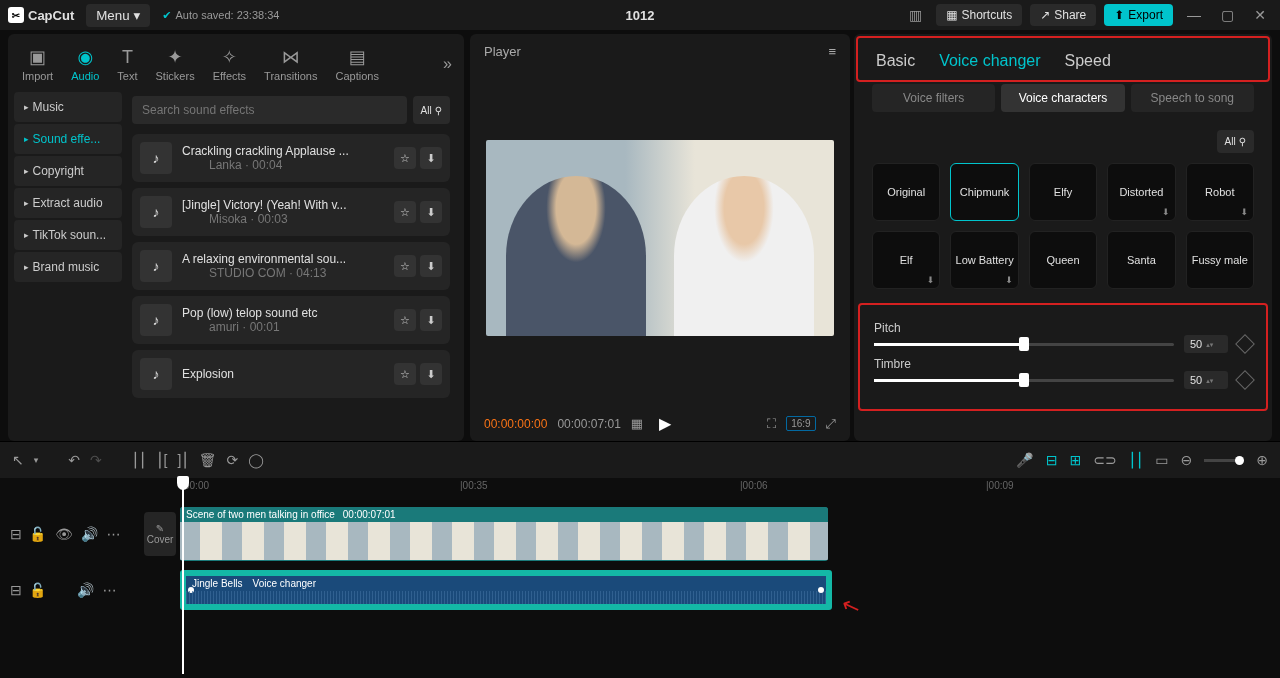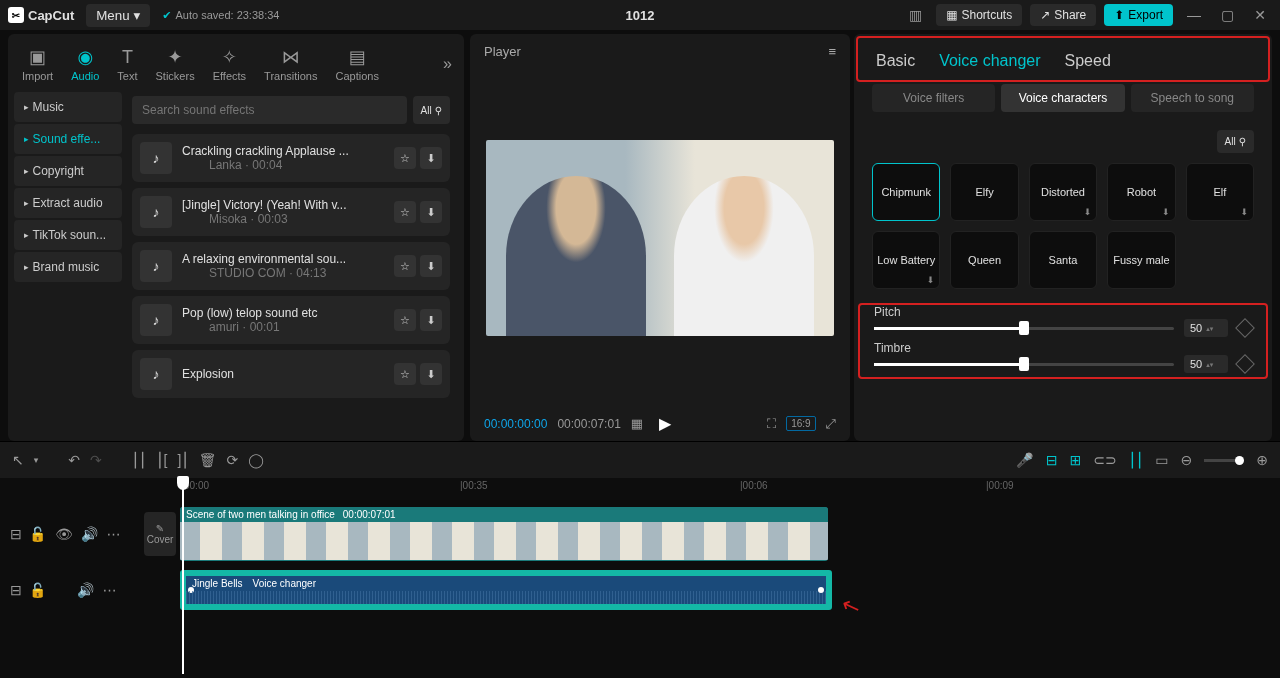--- a/index.html
+++ b/index.html
@@ -50,42 +50,42 @@
 
 .player-panel { flex: 1; background: #1a1a1a; margin: 4px 4px 0 6px; border-radius: 6px; display: flex; flex-direction: column; }
 .player-header { display: flex; align-items: flex-start; padding: 10px 14px; color: #aaa; font-size: 13px; }
 .player-menu { margin-left: auto; cursor: pointer; }
 .player-view { flex: 1; display: flex; align-items: center; justify-content: center; padding: 10px; }
 .preview { width: 348px; height: 196px; background: linear-gradient(to right, #a8b8c0 40%, #e8e4d8 60%); border-radius: 2px; position: relative; overflow: hidden; }
 .person { position: absolute; bottom: 0; width: 140px; height: 160px; }
 .person.left { left: 20px; background: radial-gradient(ellipse at 50% 20%, #d4b896 20%, #4a5568 30%); border-radius: 50% 50% 0 0; }
 .person.right { right: 20px; background: radial-gradient(ellipse at 50% 20%, #e8c8a8 20%, #f0f0f0 30%); border-radius: 50% 50% 0 0; }
 .player-controls { display: flex; align-items: center; padding: 8px 14px; gap: 10px; }
-.time-current { color: #0ea5e9; font-size: 12px; }
+.time-current { color: #f97316; font-size: 12px; }
 .time-total { color: #999; font-size: 12px; }
 .play-btn { background: none; border: none; color: #fff; font-size: 16px; cursor: pointer; margin-left: 6px; }
 .player-right { margin-left: auto; display: flex; gap: 10px; align-items: center; }
 .ctrl-icon { color: #999; cursor: pointer; font-size: 13px; }
 .ratio-box { border: 1px solid #0369a1; padding: 1px 4px; font-size: 10px; border-radius: 2px; }
 
 
 .right-panel { width: 418px; background: #1a1a1a; margin: 4px 8px 0 0; border-radius: 6px; padding: 0; position: relative; }
 .right-tabs { display: flex; gap: 24px; padding: 14px 18px 10px; border: 2px solid #d42020; margin: 2px; border-radius: 4px; }
 .rtab { color: #ccc; cursor: pointer; font-size: 16px; }
 .rtab.active { color: #00c4cc; }
 .sub-tabs { display: flex; gap: 6px; padding: 0 14px 8px; margin-top: 6px; }
 .stab { flex: 1; background: #252525; border: none; color: #888; padding: 7px; border-radius: 4px; cursor: pointer; font-size: 12px; }
 .stab.active { background: #333; color: #fff; }
 .arrow-annot { position: absolute; right: 180px; top: 140px; color: #d42020; font-size: 24px; transform: rotate(-30deg); pointer-events: none; }
 .filter-row { display: flex; justify-content: flex-end; padding: 6px 18px; }
 .voices-grid { display: grid; grid-template-columns: repeat(5, 1fr); gap: 10px; padding: 4px 18px; }
 .voice-card { background: #0d0d0d; border: 1px solid #222; border-radius: 6px; height: 58px; display: flex; flex-direction: column; align-items: center; justify-content: center; cursor: pointer; font-size: 11px; text-align: center; position: relative; padding: 2px; }
 .voice-card.selected { border: 1px solid #00c4cc; }
 .voice-card .dl { position: absolute; bottom: 3px; right: 5px; font-size: 9px; color: #888; }
-.sliders { border: 2px solid #d42020; margin: 10px 4px 4px; padding: 0 14px; border-radius: 4px; }
+.sliders { border: 2px solid #d42020; margin: 10px 4px 4px; padding: 16px 14px; border-radius: 4px; }
 .slider-row { display: flex; align-items: center; gap: 10px; margin-bottom: 4px; }
 .slider-label { width: 60px; font-size: 12px; color: #ccc; }
 .slider-wrap { flex: 1; display: flex; flex-direction: column; }
 .slider-track { height: 3px; background: #444; position: relative; border-radius: 2px; }
 .slider-fill { height: 100%; background: #fff; width: 50%; }
 .slider-thumb { position: absolute; left: 50%; top: 50%; transform: translate(-50%, -50%); width: 10px; height: 14px; background: #fff; border-radius: 2px; }
 .slider-val { background: #2a2a2a; padding: 3px 6px; border-radius: 3px; font-size: 11px; width: 44px; text-align: right; display: flex; align-items: center; gap: 4px; }
 .slider-val .spin { font-size: 7px; color: #777; display: flex; flex-direction: column; line-height: 5px; }
 .keyframe { width: 14px; height: 14px; border: 1px solid #666; transform: rotate(45deg); cursor: pointer; }
 
@@ -313,20 +313,23 @@
     </div>
     <div class="arrow-annot">↘</div>
     <div style="height:40px;"></div>
     <div class="filter-row">
       <button class="filter-btn">
           <span>All</span> 
           <span>⚲</span>
         </button>
     </div>
     <div class="voices-grid" id="voices">
+        <div class="voice-card">
+          <span>Original</span>
+        </div>
         <div class="voice-card selected">
           <span>Chipmunk</span>
         </div>
         <div class="voice-card">
           <span>Elfy</span>
         </div>
         <div class="voice-card">
           <span>Distorted</span>
           <span class="dl">⬇</span>
         </div>

